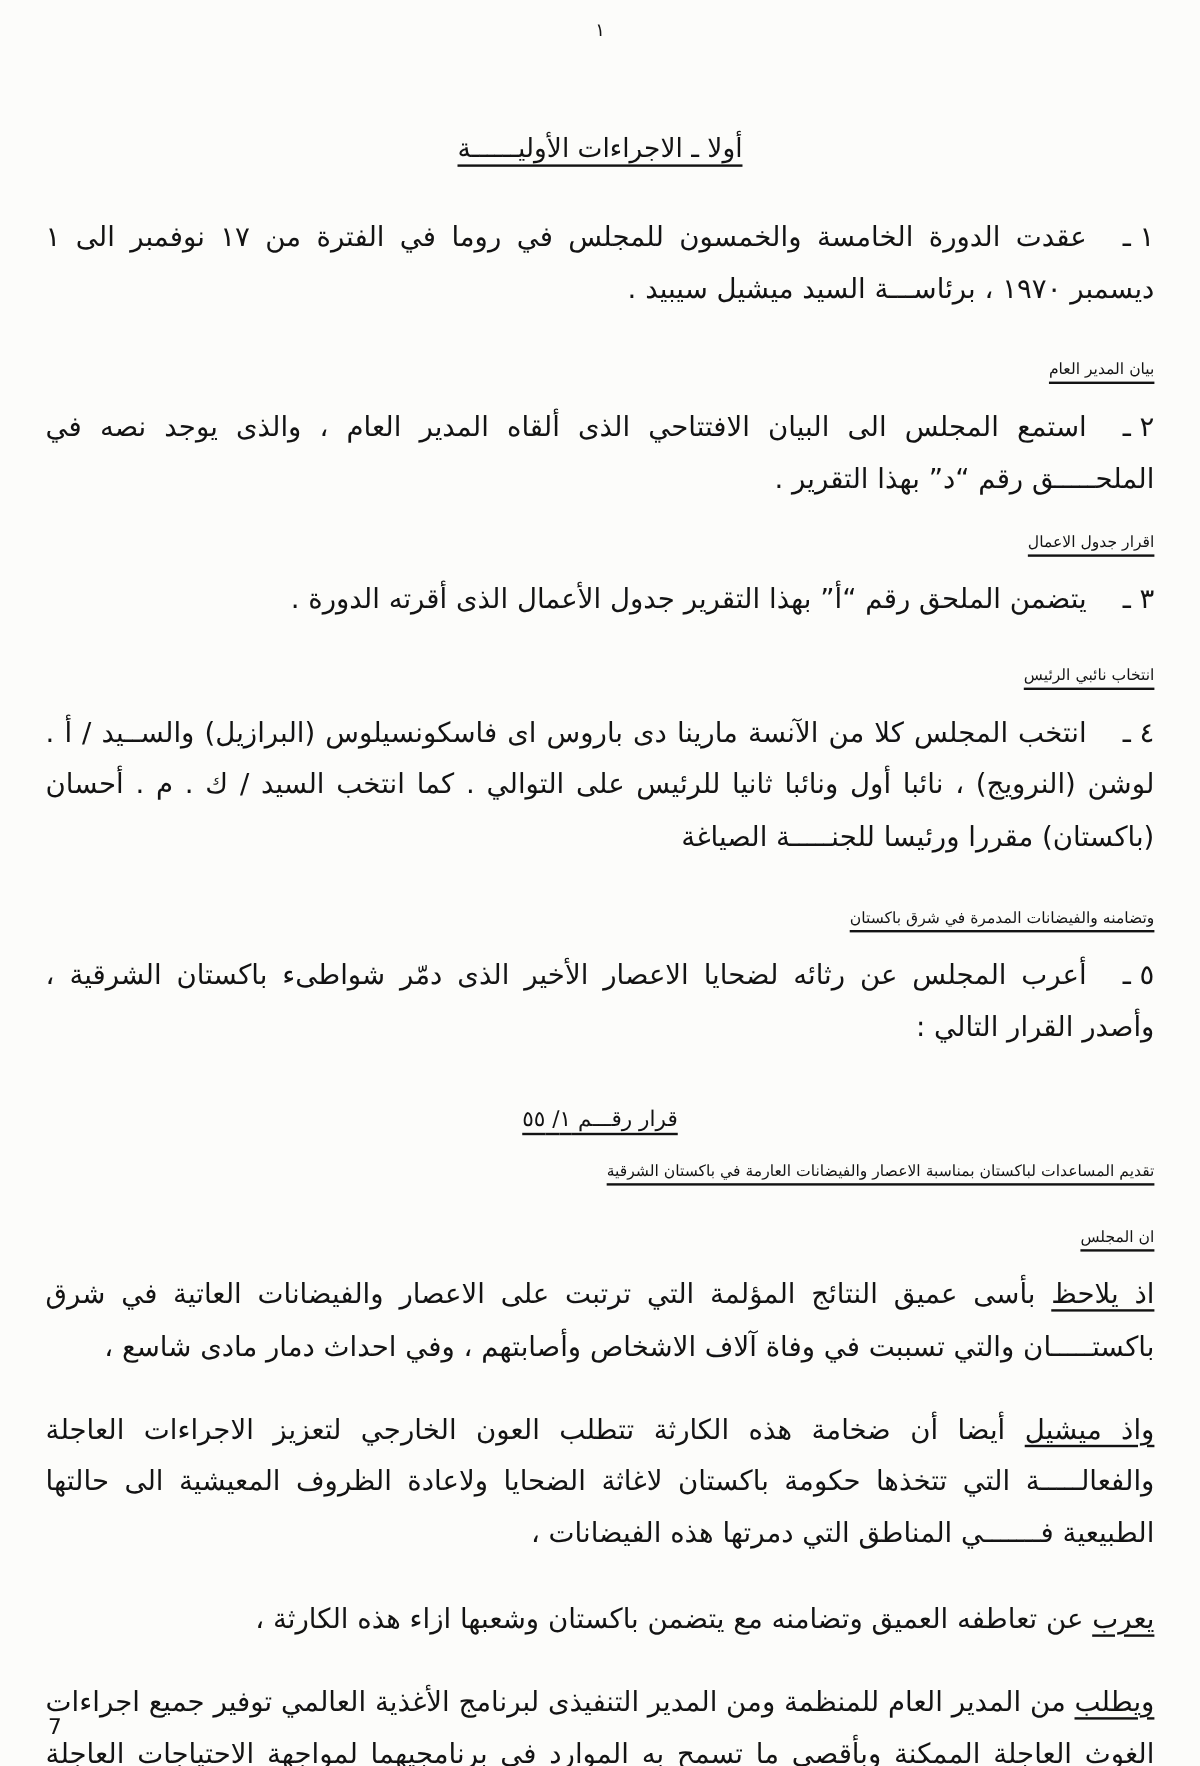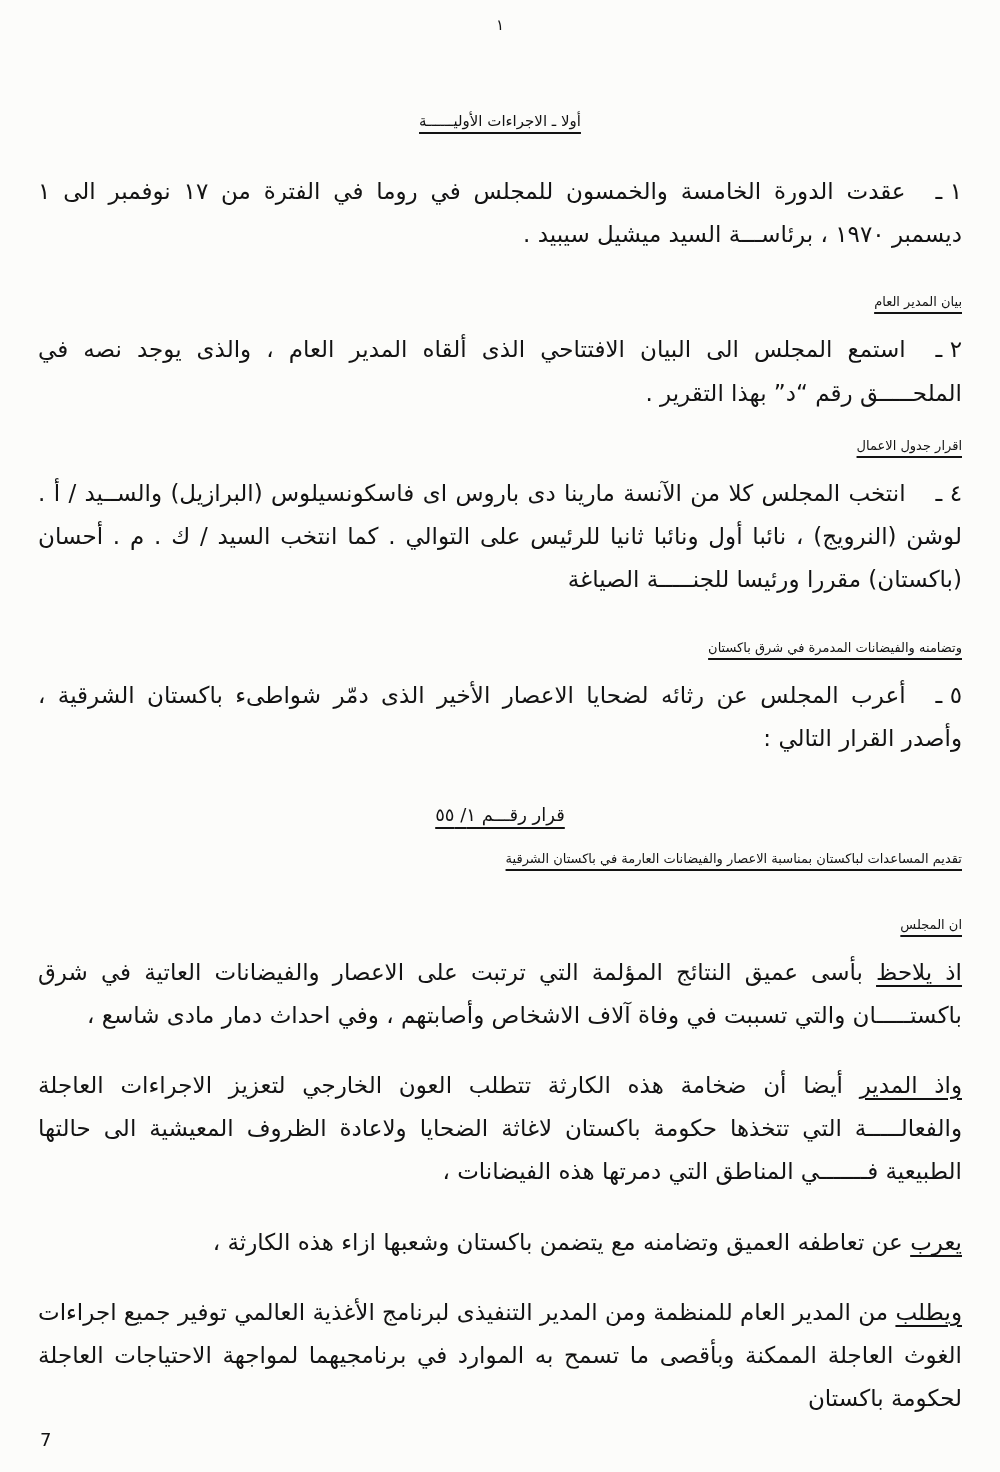--- a/index.html
+++ b/index.html
@@ -19,21 +19,21 @@
   }
   .top-num{
     direction:ltr;
     text-align:center;
     font-size:15px;
     padding-top:8px;
     letter-spacing:1px;
   }
   .doc-title{
     text-align:center;
-    font-size:15px;
+    font-size:22px;
     margin-top:78px;
   }
   .underline{
     text-decoration:underline;
     text-underline-offset:6px;
     text-decoration-thickness:1.5px;
   }
   .heading{
     font-size:13px;
     margin-top:38px;
@@ -85,21 +85,27 @@
   </div>
 
   <p class="para">
     <span class="num">٢ ـ</span><span>استمع المجلس الى البيان الافتتاحي الذى ألقاه المدير العام ، والذى يوجد نصه في الملحـــــق رقم “د” بهذا التقرير .</span>
   </p>
 
   <div class="heading" style="margin-top:19px;">
     <span class="underline">اقرار جدول الاعمال</span>
   </div>
 
+  <p class="para">
+    <span class="num">٣ ـ</span><span>يتضمن الملحق رقم “أ” بهذا التقرير جدول الأعمال الذى أقرته الدورة .</span>
+  </p>
 
+  <div class="heading" style="margin-top:34px;">
+    <span class="underline">انتخاب نائبي الرئيس</span>
+  </div>
 
   <p class="para">
     <span class="num">٤ ـ</span><span>انتخب المجلس كلا من الآنسة مارينا دى باروس اى فاسكونسيلوس (البرازيل) والســيد / أ . لوشن (النرويج) ، نائبا أول ونائبا ثانيا للرئيس على التوالي .  كما انتخب السيد / ك . م . أحسان (باكستان) مقررا ورئيسا للجنـــــة الصياغة</span>
   </p>
 
   <div class="heading">
     <span class="underline">وتضامنه والفيضانات المدمرة في شرق باكستان</span>
   </div>
 
   <p class="para">
@@ -107,30 +113,30 @@
   </p>
 
   <div class="center-line" style="margin-top:44px;">
     <span class="underline">قرار رقـــم ١/ ٥٥</span>
   </div>
 
   <div class="heading" style="margin-top:26px;">
     <span class="underline">تقديم المساعدات لباكستان بمناسبة الاعصار والفيضانات العارمة في باكستان الشرقية</span>
   </div>
 
-  <div class="heading" style="margin-top:51px;">
+  <div class="heading" style="margin-top:40px;">
     <span class="underline">ان المجلس</span>
   </div>
 
   <p class="para">
     <span class="lead">اذ يلاحظ</span><span> بأسى عميق النتائج المؤلمة التي ترتبت على الاعصار والفيضانات العاتية في شرق باكستـــــان والتي تسببت في وفاة آلاف الاشخاص وأصابتهم ، وفي احداث دمار مادى شاسع ،</span>
   </p>
 
   <p class="para" style="margin-top:26px;">
-    <span class="lead">واذ المدير</span><span> أيضا أن ضخامة هذه الكارثة تتطلب العون الخارجي لتعزيز الاجراءات العاجلة والفعالـــــة التي تتخذها حكومة باكستان لاغاثة الضحايا ولاعادة الظروف المعيشية الى حالتها الطبيعية فـــــــي المناطق التي دمرتها هذه الفيضانات ،</span>
+    <span class="lead">واذ ميشيل</span><span> أيضا أن ضخامة هذه الكارثة تتطلب العون الخارجي لتعزيز الاجراءات العاجلة والفعالـــــة التي تتخذها حكومة باكستان لاغاثة الضحايا ولاعادة الظروف المعيشية الى حالتها الطبيعية فـــــــي المناطق التي دمرتها هذه الفيضانات ،</span>
   </p>
 
   <p class="para" style="margin-top:28px;">
     <span class="lead">يعرب</span><span> عن تعاطفه العميق وتضامنه مع يتضمن باكستان وشعبها ازاء هذه الكارثة ،</span>
   </p>
 
   <p class="para" style="margin-top:26px;">
     <span class="lead">ويطلب</span><span> من المدير العام للمنظمة ومن المدير التنفيذى لبرنامج الأغذية العالمي توفير جميع اجراءات الغوث العاجلة الممكنة وبأقصى ما تسمح به الموارد في برنامجيهما لمواجهة الاحتياجات العاجلة لحكومة باكستان</span>
   </p>
 

